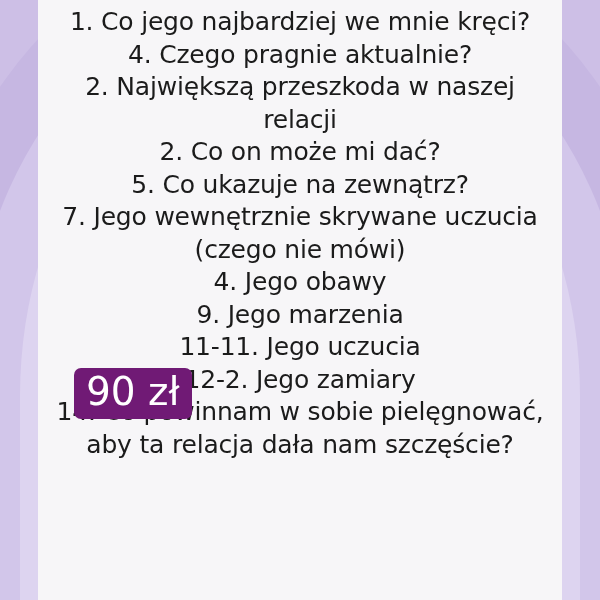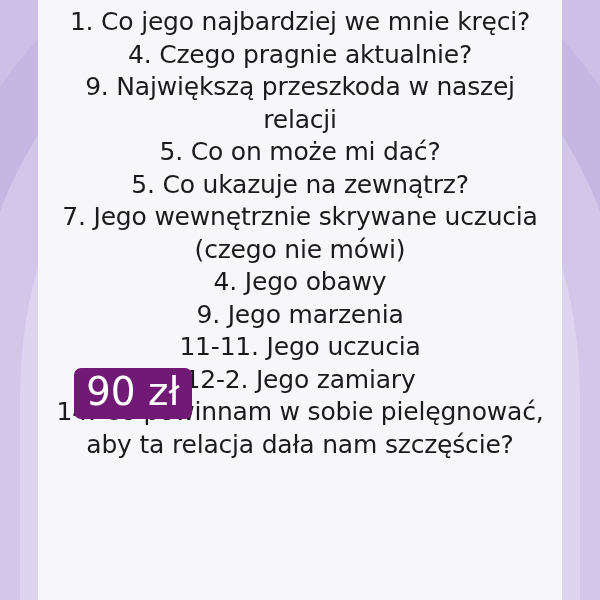--- a/index.html
+++ b/index.html
@@ -87,22 +87,22 @@
   <div class="arch arch-1"></div>
   <div class="arch arch-2"></div>
   <div class="arch arch-3"></div>
   <div class="arch arch-4"></div>
   <div class="arch arch-5"></div>
 
   <div class="card">
     <ul class="question-list">
       <li>1. Co jego najbardziej we mnie kręci?</li>
       <li>4. Czego pragnie aktualnie?</li>
-      <li>9. Największą przeszkoda w naszej relacji</li>
-      <li>5. Co on może mi dać?</li>
+      <li>2. Największą przeszkoda w naszej relacji</li>
+      <li>2. Co on może mi dać?</li>
       <li>5. Co ukazuje na zewnątrz?</li>
       <li>7. Jego wewnętrznie skrywane uczucia (czego nie mówi)</li>
       <li>4. Jego obawy</li>
       <li>9. Jego marzenia</li>
       <li>11-11. Jego uczucia</li>
       <li>12-2. Jego zamiary</li>
       <li>14. Co powinnam w sobie pielęgnować, aby ta relacja dała nam szczęście?</li>
     </ul>
   </div>
 

